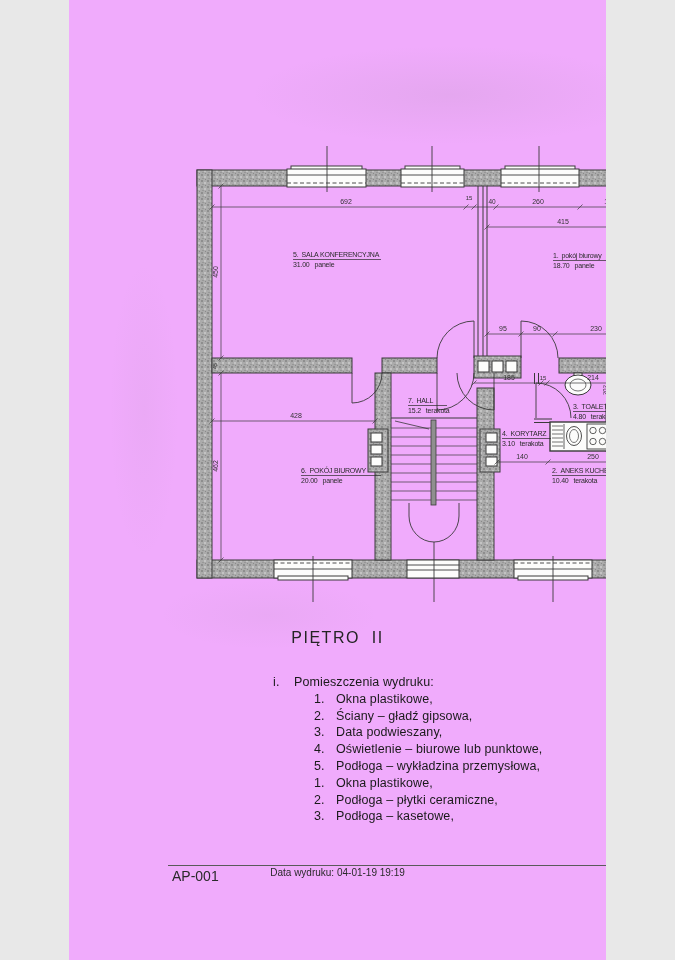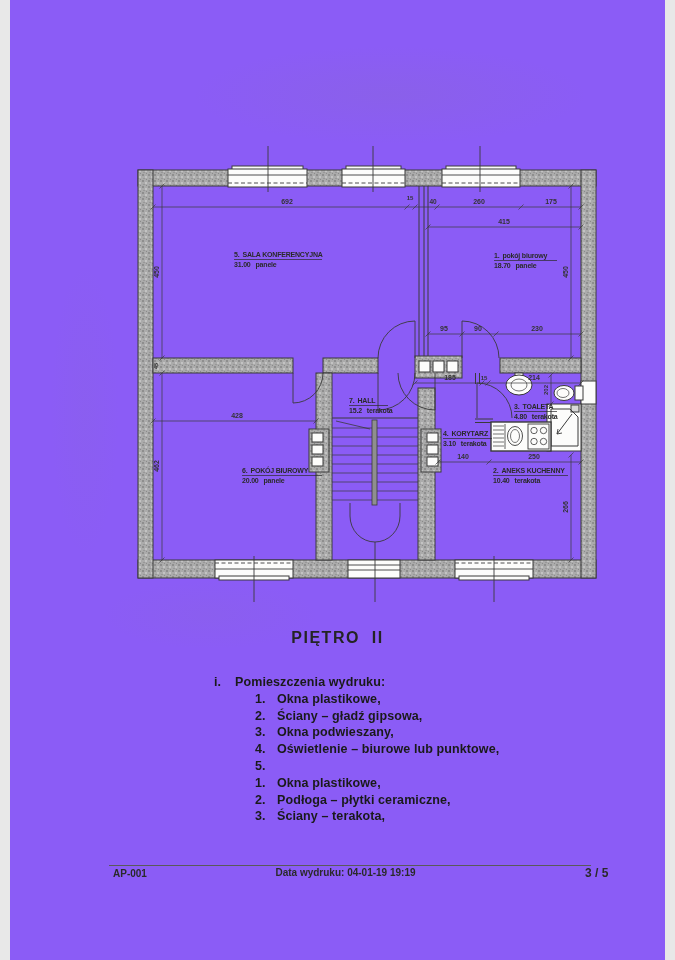--- a/index.html
+++ b/index.html
@@ -1,19 +1,19 @@
 <!DOCTYPE html>
 <html><head>
 <meta charset="utf-8">
 <style>
   html,body{margin:0;padding:0;background:#e8e8e8;}
   .page{
-    position:relative;width:655px;height:960px;margin:0 auto;
-    background:#8b5cf6;overflow:hidden;
-    font-family:"Liberation Sans",sans-serif;color:#1e1e1e;font-weight:bold;
+    position:relative;width:537px;height:960px;margin:0 auto;
+    background:#f0abfc;overflow:hidden;
+    font-family:"Liberation Sans",sans-serif;color:#1e1e1e;
   }
   .blotch{position:absolute;pointer-events:none;}
   .b1{left:180px;top:45px;width:400px;height:100px;background:radial-gradient(ellipse at center,rgba(130,130,130,.10),transparent 70%);}
   .b2{left:90px;top:580px;width:220px;height:70px;background:radial-gradient(ellipse at center,rgba(130,130,130,.06),transparent 70%);}
   .b3{left:40px;top:260px;width:70px;height:300px;background:radial-gradient(ellipse at center,rgba(130,130,130,.05),transparent 70%);}
   .edge-right{position:absolute;left:670px;top:0;width:2px;height:944px;background:#6f6f6f;opacity:.85;}
   svg text{font-family:"Liberation Sans",sans-serif;}
 
   .plan-svg{position:absolute;left:0;top:0;}
 
@@ -23,22 +23,22 @@
   }
   .specs{
     position:absolute;left:204px;top:674px;font-size:12.5px;color:#1a1a1a;
     letter-spacing:.1px;
   }
   .spec-line{display:flex;align-items:baseline;height:16.8px;line-height:16.8px;}
   .sec-index{width:21px;}
   .spec-item{margin-left:41px;}
   .item-num{width:22px;}
   .footer-rule{position:absolute;left:99px;top:865px;width:482px;border-top:1.3px solid #5a5a5a;}
-  .footer-docid{position:absolute;left:103px;top:868px;font-size:10px;color:#2a2a2a;}
-  .footer-print{position:absolute;left:8px;top:867px;width:100%;text-align:center;font-size:10px;color:#2a2a2a;}
+  .footer-docid{position:absolute;left:103px;top:868px;font-size:14px;color:#2a2a2a;}
+  .footer-print{position:absolute;left:0;top:867px;width:100%;text-align:center;font-size:10px;color:#2a2a2a;}
   .footer-page{position:absolute;left:575px;top:866px;font-size:12px;color:#2a2a2a;}
 </style>
 </head>
 <body>
 
 <div class="page">
   <div class="blotch b1"></div>
   <div class="blotch b2"></div>
   <div class="blotch b3"></div>
 
@@ -285,40 +285,41 @@
     <div class="spec-line spec-item">
       <span class="item-num">1.</span>
       <span>Okna plastikowe,</span>
     </div>
     <div class="spec-line spec-item">
       <span class="item-num">2.</span>
       <span>Ściany – gładź gipsowa,</span>
     </div>
     <div class="spec-line spec-item">
       <span class="item-num">3.</span>
-      <span>Okna podwieszany,</span>
+      <span>Data podwieszany,</span>
     </div>
     <div class="spec-line spec-item">
       <span class="item-num">4.</span>
       <span>Oświetlenie – biurowe lub punktowe,</span>
     </div>
     <div class="spec-line spec-item">
       <span class="item-num">5.</span>
+      <span>Podłoga – wykładzina przemysłowa,</span>
     </div>
     <div class="spec-line spec-item">
       <span class="item-num">1.</span>
       <span>Okna plastikowe,</span>
     </div>
     <div class="spec-line spec-item">
       <span class="item-num">2.</span>
       <span>Podłoga – płytki ceramiczne,</span>
     </div>
     <div class="spec-line spec-item">
       <span class="item-num">3.</span>
-      <span>Ściany – terakota,</span>
+      <span>Podłoga – kasetowe,</span>
     </div>
   </div>
 
   <div class="footer-rule"></div>
   <div class="footer-docid">AP-001</div>
   <div class="footer-print">Data wydruku: 04-01-19 19:19</div>
   <div class="footer-page">3 / 5</div>
 
   <div class="edge-right"></div>
 </div>

